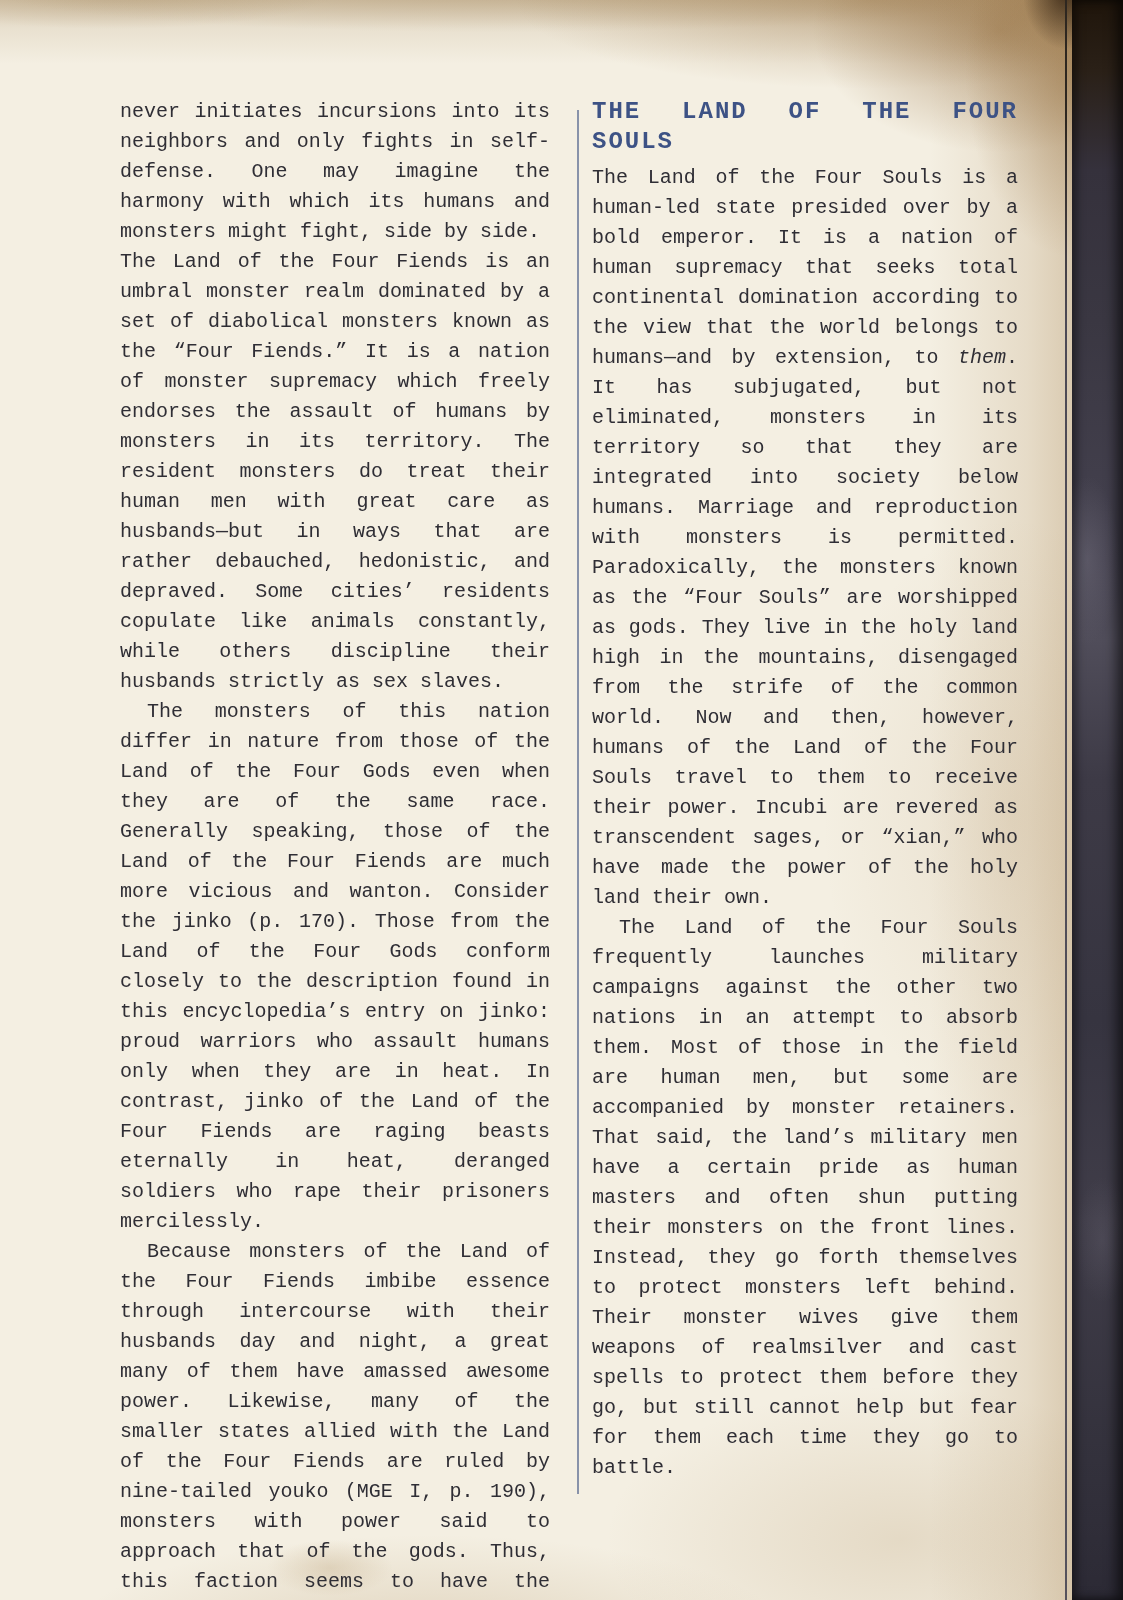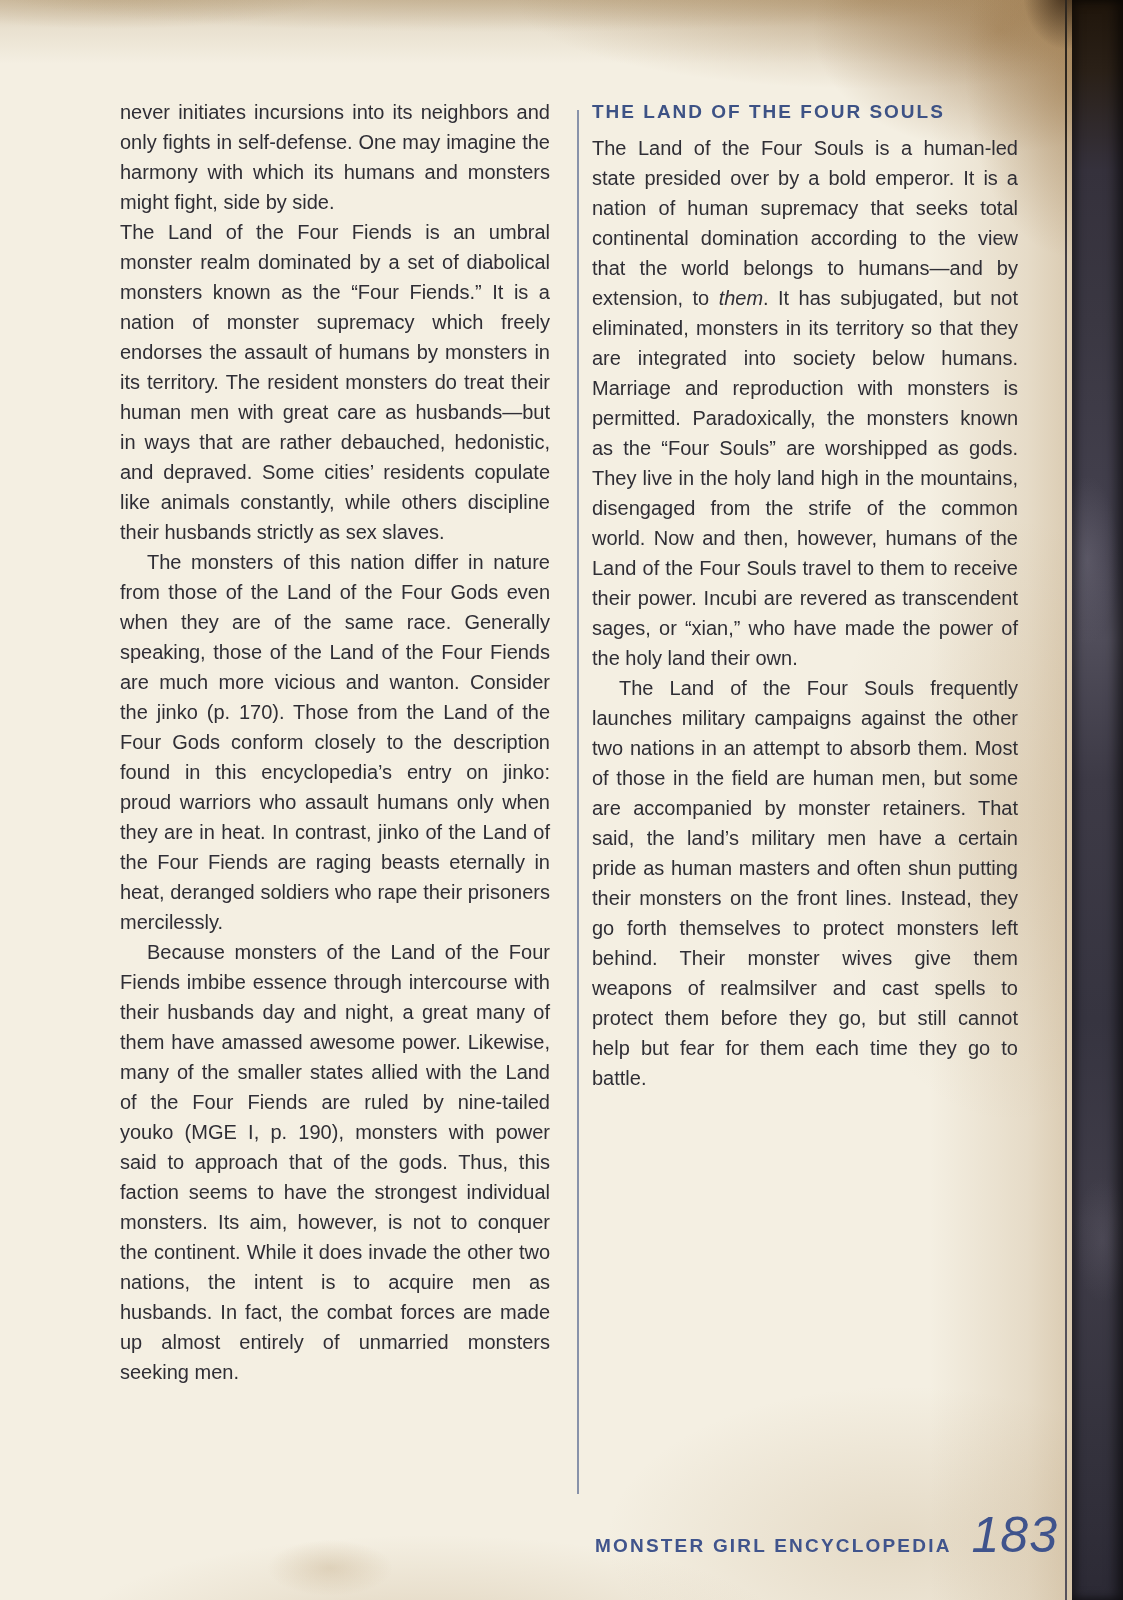--- a/index.html
+++ b/index.html
@@ -11,21 +11,21 @@
     position: relative;
     width: 1123px;
     height: 1600px;
     overflow: hidden;
     background-color: #f4efe2;
     background-image:
       radial-gradient(ellipse 90px 40px at 330px 1568px, rgba(173,142,96,.25), rgba(173,142,96,0) 70%),
       radial-gradient(ellipse 520px 150px at 430px 1640px, rgba(173,142,96,.28), rgba(173,142,96,0) 70%),
       radial-gradient(ellipse 420px 220px at 900px 1540px, rgba(173,142,96,.22), rgba(173,142,96,0) 70%),
       radial-gradient(ellipse 260px 420px at 1010px 820px, rgba(168,131,82,.14), rgba(168,131,82,0) 72%);
-    font-family: Liberation Sans, sans-serif;
+    font-family: Liberation Mono, monospace;
   }
 
   
   .stain-top {
     position: absolute; left: 0; top: 0; width: 100%; height: 170px;
     background:
       radial-gradient(ellipse 260px 170px at 1000px 30px, rgba(140,100,52,.55), rgba(140,100,52,0) 72%),
       radial-gradient(ellipse 480px 120px at 870px 0px, rgba(150,112,62,.42), rgba(150,112,62,0) 74%),
       radial-gradient(ellipse 700px 64px at 45% -16px, rgba(165,135,90,.40), rgba(165,135,90,0) 76%),
       radial-gradient(ellipse 300px 52px at 10% -10px, rgba(165,135,90,.38), rgba(165,135,90,0) 75%),
@@ -63,21 +63,21 @@
     hyphens: auto; -webkit-hyphens: auto;
   }
   .col-left  { left: 120px; width: 430px; }
   .col-right { left: 592px; width: 426px; }
 
   .col p { margin: 0; }
   .col p.indent { text-indent: 27px; }
 
   .heading {
     margin: 0 0 6px 0;
-    font-size: 19px; line-height: 30px;
+    font-size: 24px; line-height: 30px;
     font-weight: bold;
     letter-spacing: 2px;
     color: #3d5285;
   }
   .heading.mid { margin-top: 27px; }
 
   .divider {
     position: absolute; left: 577px; top: 110px;
     width: 2px; height: 1384px;
     background: #74819f;
@@ -119,18 +119,14 @@
     <p class="indent">The monsters of this nation differ in nature from those of the Land of the Four Gods even when they are of the same race. Generally speaking, those of the Land of the Four Fiends are much more vicious and wanton. Consider the jinko (p. 170). Those from the Land of the Four Gods conform closely to the description found in this encyclopedia’s entry on jinko: proud warriors who assault humans only when they are in heat. In contrast, jinko of the Land of the Four Fiends are raging beasts eternally in heat, deranged soldiers who rape their prisoners mercilessly.</p>
     <p class="indent">Because monsters of the Land of the Four Fiends imbibe essence through intercourse with their husbands day and night, a great many of them have amassed awesome power. Likewise, many of the smaller states allied with the Land of the Four Fiends are ruled by nine-tailed youko (MGE I, p. 190), monsters with power said to approach that of the gods. Thus, this faction seems to have the strongest individual monsters. Its aim, however, is not to conquer the continent. While it does invade the other two nations, the intent is to acquire men as husbands. In fact, the combat forces are made up almost entirely of unmarried monsters seeking men.</p>
   </div>
 
   <div class="col col-right">
     <h2 class="heading">THE LAND OF THE FOUR SOULS</h2>
     <p><span>The Land of the Four Souls is a human-led state presided over by a bold emperor. It is a nation of human supremacy that seeks total continental domination according to the view that the world belongs to humans—and by extension, to </span><i>them</i><span>. It has subjugated, but not eliminated, monsters in its territory so that they are integrated into society below humans. Marriage and reproduction with monsters is permitted. Paradoxically, the monsters known as the “Four Souls” are worshipped as gods. They live in the holy land high in the mountains, disengaged from the strife of the common world. Now and then, however, humans of the Land of the Four Souls travel to them to receive their power. Incubi are revered as transcendent sages, or “xian,” who have made the power of the holy land their own.</span></p>
     <p class="indent">The Land of the Four Souls frequently launches military campaigns against the other two nations in an attempt to absorb them. Most of those in the field are human men, but some are accompanied by monster retainers. That said, the land’s military men have a certain pride as human masters and often shun putting their monsters on the front lines. Instead, they go forth themselves to protect monsters left behind. Their monster wives give them weapons of realmsilver and cast spells to protect them before they go, but still cannot help but fear for them each time they go to battle.</p>
   </div>
 
-  <div class="footer">
-    <span class="book-title">MONSTER GIRL ENCYCLOPEDIA</span>
-    <span class="page-number">183</span>
-  </div>
 
 </div>
 
 </body></html>

